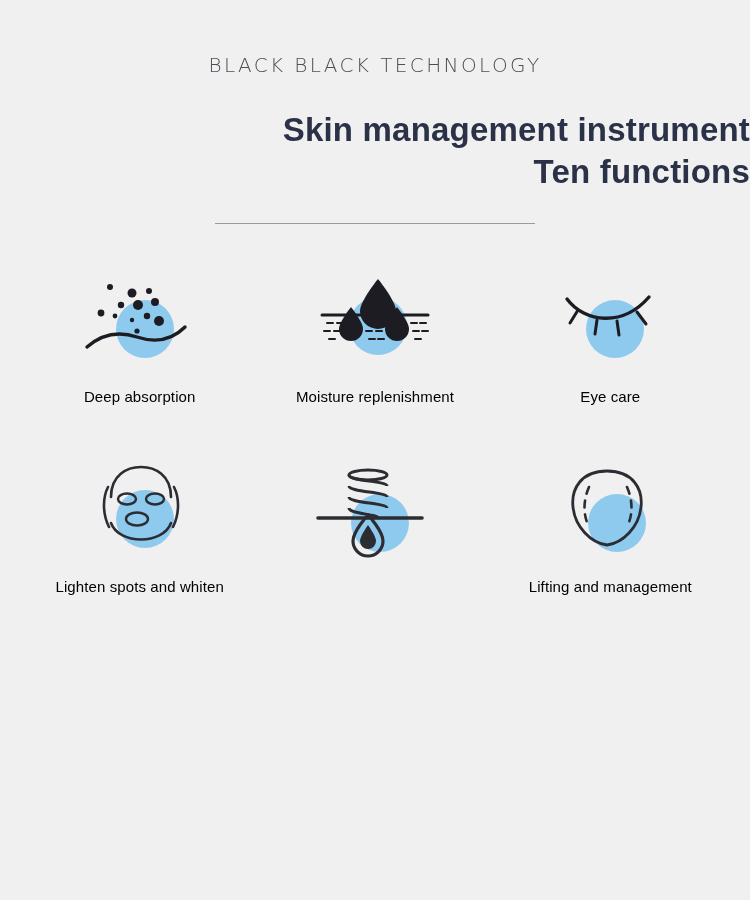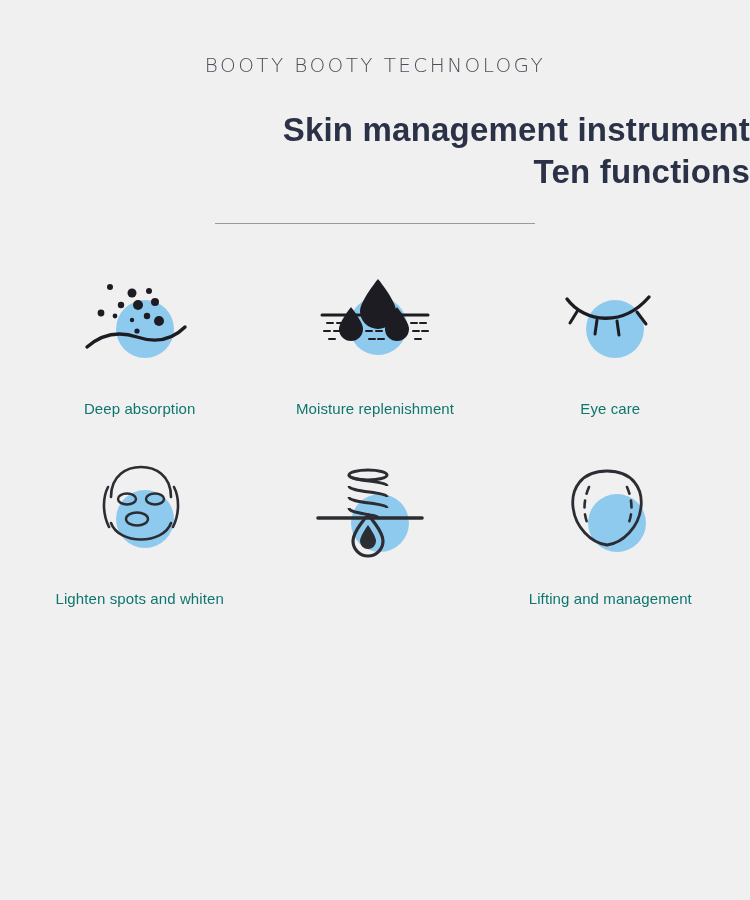--- a/index.html
+++ b/index.html
@@ -70,34 +70,34 @@
     position: relative;
     display: flex;
     align-items: center;
     justify-content: center;
   }
   .icon-wrap svg {
     display: block;
     overflow: visible;
   }
   .caption {
-    margin-top: 22px;
+    margin-top: 10px;
     font-size: 15px;
-    color: #0f766e;
+    color: #000000;
     text-align: center;
     white-space: nowrap;
     letter-spacing: 0.1px;
   }
 </style>
 </head>
 <body>
 
 <div class="page">
 
-  <div class="eyebrow">BOOTY BOOTY TECHNOLOGY</div>
+  <div class="eyebrow">BLACK BLACK TECHNOLOGY</div>
 
   <div class="title-block">
     <div class="title-line">Skin management instrument</div>
     <div class="title-line">Ten functions</div>
   </div>
 
   <div class="divider"></div>
 
   <div class="grid">
 

